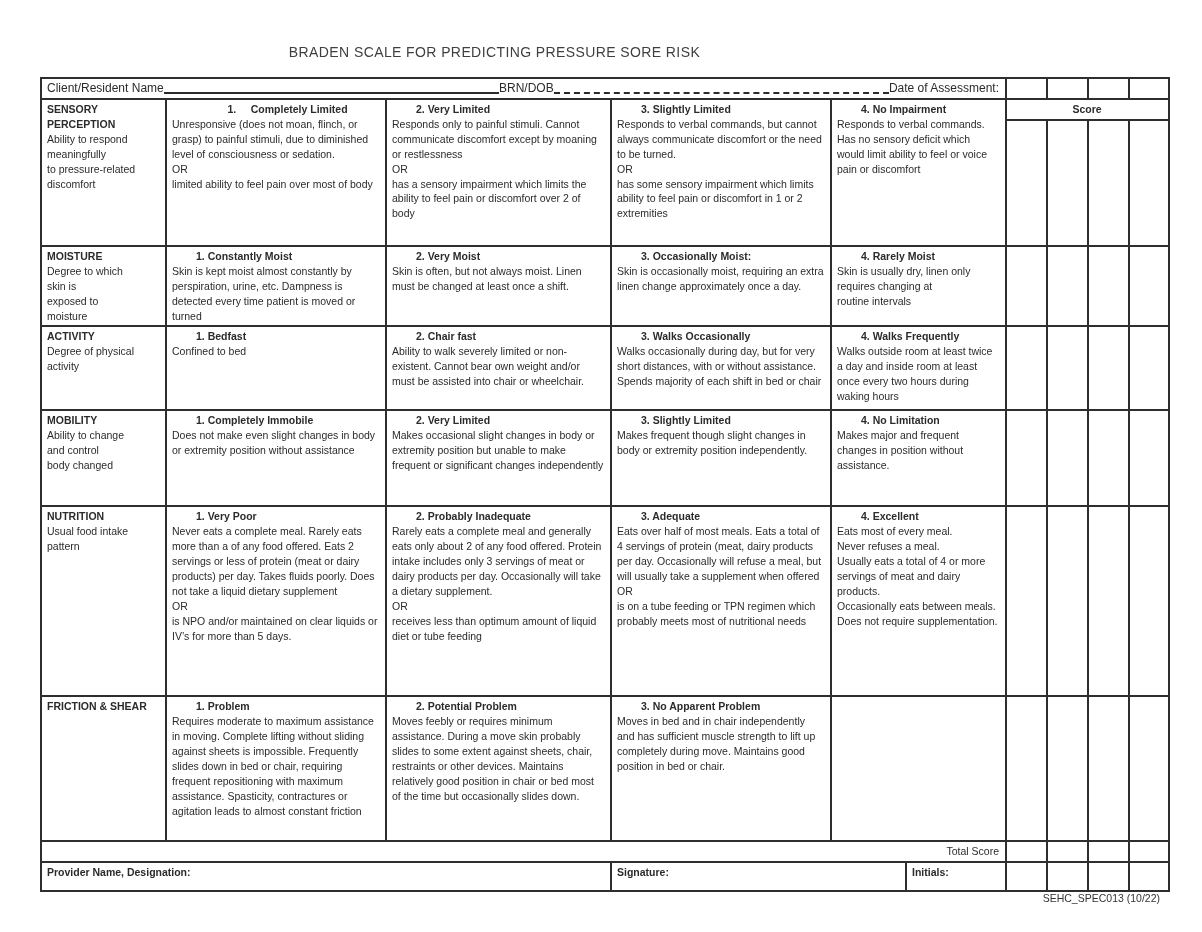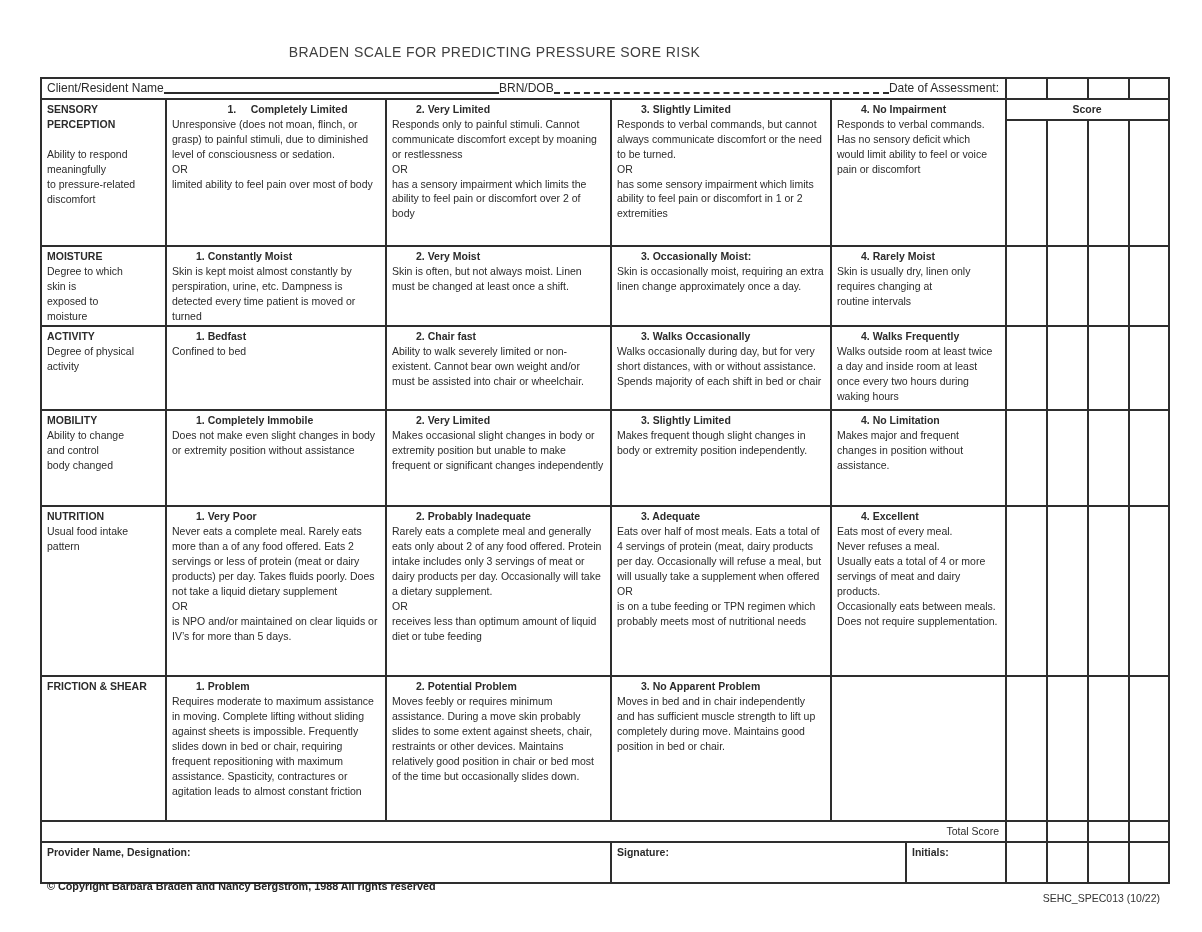--- a/index.html
+++ b/index.html
@@ -32,21 +32,21 @@
   .nameline{display:flex;align-items:flex-end;width:100%;}
   .nameline .lbl{font-size:12px;font-weight:400;white-space:nowrap;line-height:15px;}
   .blank{flex:1 1 auto;height:0;border-bottom:2px solid #2b2b2b;margin:0 0 2px 0;}
   .blank.dashed{border-bottom-style:dashed;}
   td.score-head{
     text-align:center;vertical-align:middle;font-weight:700;font-size:11px;padding:0;
   }
   td.score-box{padding:0;}
   td.cat{font-weight:700;font-size:10.8px;line-height:1.45;padding-top:3px;}
   .cat-desc{font-weight:400;white-space:pre-line;}
-  .cat-desc.gap{margin-top:15px;}
+  .cat-desc.gap{}
   .cell-title{font-weight:700;margin-left:24px;}
   .cell-title.centered{text-align:center;}
   .cell-body{white-space:pre-line;}
   td.total-cell{
     text-align:right;vertical-align:middle;font-size:12px;padding-right:10px;line-height:1.1;
   }
   td.sign-cell{vertical-align:middle;font-weight:700;font-size:11px;line-height:1.1;}
   
   .copyright{
     position:absolute;left:47px;top:880px;font-weight:700;font-size:10.8px;color:#222;
@@ -214,21 +214,21 @@
         <td colspan="2">
           <div class="cell-title">4. No Limitation</div>
           <div class="cell-body">Makes major and frequent changes in position without assistance.</div>
         </td>
         <td class="score-box"></td>
         <td class="score-box"></td>
         <td class="score-box"></td>
         <td class="score-box"></td>
       </tr>
 
-      <tr style="height:170px">
+      <tr style="height:190px">
         <td class="cat">
           <div>NUTRITION</div>
           <div class="cat-desc">Usual food intake
 pattern</div>
         </td>
         <td>
           <div class="cell-title">1. Very Poor</div>
           <div class="cell-body">Never eats a complete meal. Rarely eats more than a of any food offered. Eats 2 servings or less of protein (meat or dairy products) per day. Takes fluids poorly. Does not take a liquid dietary supplement
 OR
 is NPO and/or maintained on clear liquids or IV’s for more than 5 days.</div>
@@ -285,29 +285,28 @@
       </tr>
 
       <tr style="height:20px">
         <td colspan="6" class="total-cell">Total Score</td>
         <td class="score-box"></td>
         <td class="score-box"></td>
         <td class="score-box"></td>
         <td class="score-box"></td>
       </tr>
 
-      <tr style="height:41px">
+      <tr style="height:29px">
         <td colspan="3" class="sign-cell">Provider Name, Designation:</td>
         <td colspan="2" class="sign-cell">Signature:</td>
         <td class="sign-cell">Initials:</td>
         <td class="score-box"></td>
         <td class="score-box"></td>
         <td class="score-box"></td>
         <td class="score-box"></td>
       </tr>
 
     </tbody>
   </table>
 
-  <div class="copyright">© Copyright Barbara Braden and Nancy Bergstrom, 1988 All rights reserved</div>
   <div class="form-code">SEHC_SPEC013 (10/22)</div>
 
 </div>
 
 </body></html>

